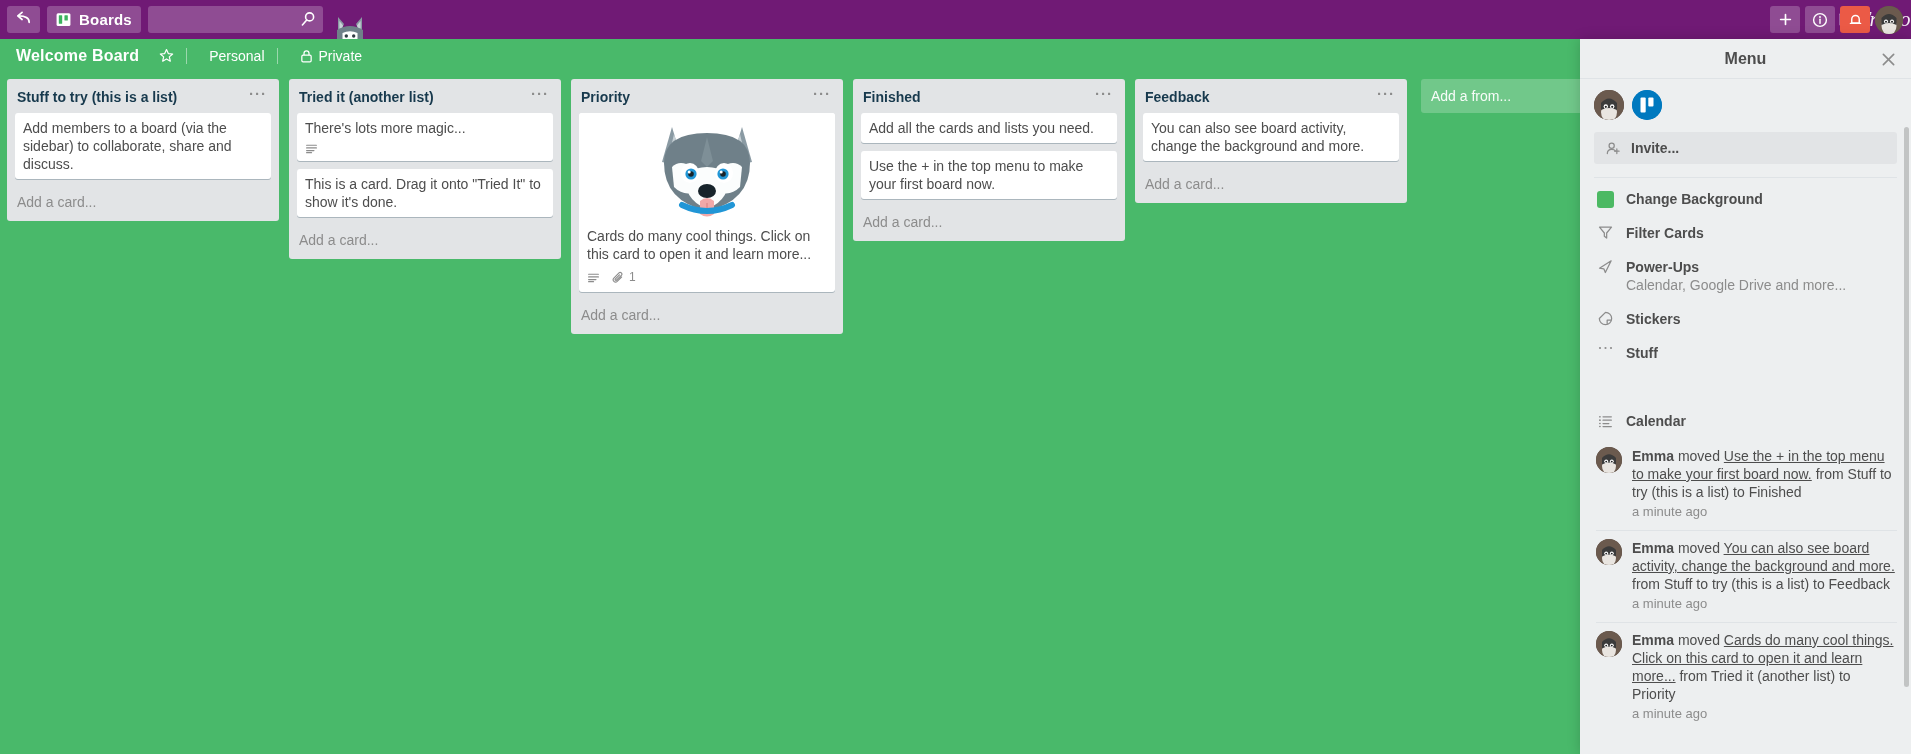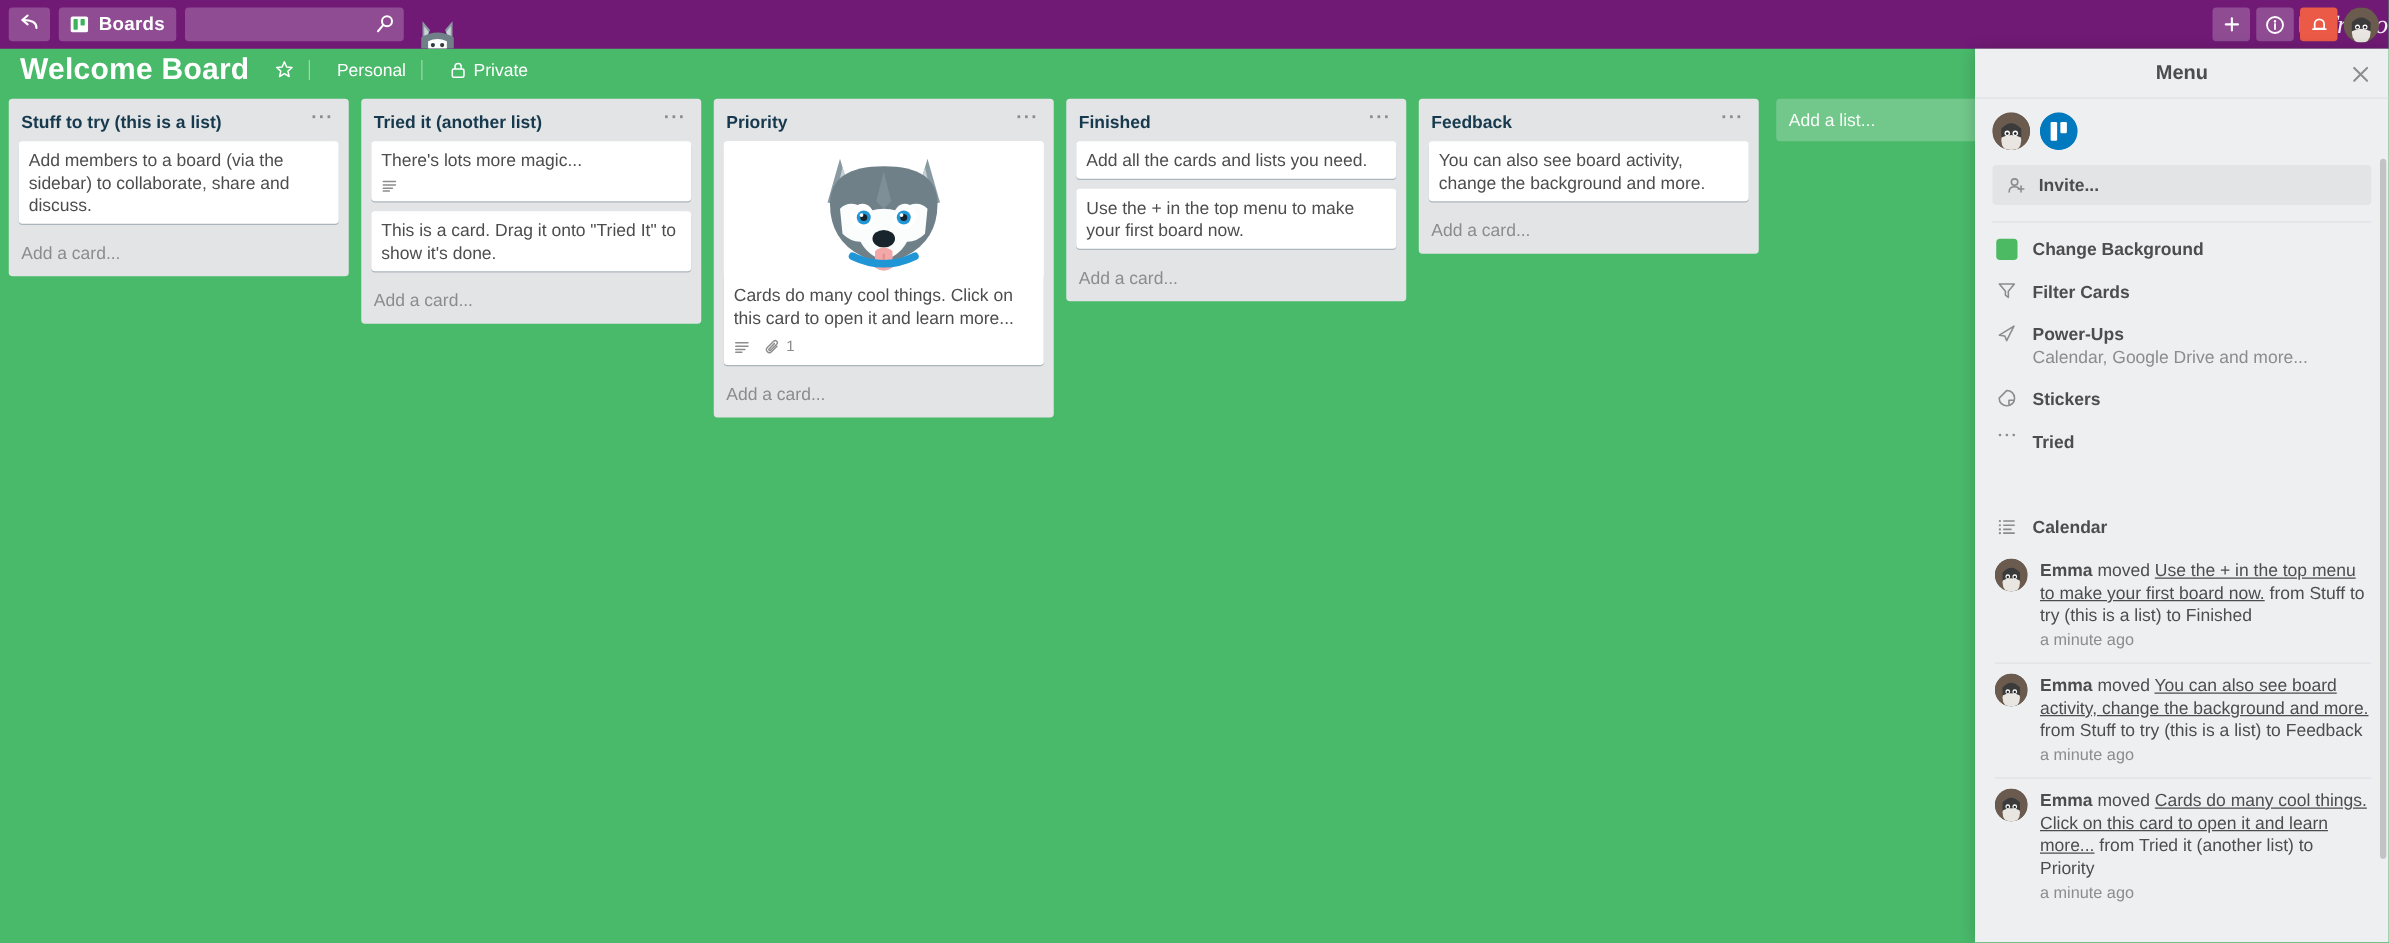--- a/index.html
+++ b/index.html
@@ -94,21 +94,21 @@
   
   .board-header {
     position: absolute; top: 39px; left: 0;
     width: 1911px; height: 33px;
     display: flex; align-items: center;
     padding: 0 12px;
     color: #fff;
     z-index: 30;
   }
   .board-title {
-    font-size: 24px; font-weight: bold;
+    font-size: 16px; font-weight: bold;
     letter-spacing: .2px;
     cursor: pointer;
     padding: 2px 4px;
     border-radius: 3px;
   }
   .bh-item {
     display: flex; align-items: center;
     margin-left: 10px;
     font-size: 14px;
     padding: 3px 6px;
@@ -539,21 +539,21 @@
       <span class="list-menu">···</span>
     </div>
     <div class="cards">
       <div class="card">
         <div>You can also see board activity, change the background and more.</div>
       </div>
     </div>
     <div class="add-card">Add a card...</div>
   </div>
 
-  <div class="add-list">Add a list...</div>
+  <div class="add-list">Add a from...</div>
 </div>
 
 <div class="sidebar">
   <div class="sb-header">
     <span class="sb-title">Menu</span>
     <span class="sb-close">
       <svg width="15" height="15" viewBox="0 0 16 16" stroke="#8c8c8c" stroke-width="1.7" stroke-linecap="round">
         <line x1="2.5" y1="2.5" x2="13.5" y2="13.5"></line>
           <line x1="13.5" y1="2.5" x2="2.5" y2="13.5"></line>
       </svg>
@@ -632,21 +632,21 @@
     </div>
 
     <div class="sb-item">
       <span class="sb-item-ico">
         <svg width="15" height="6" viewBox="0 0 18 6" fill="#8c8c8c">
           <circle cx="2.4" cy="3" r="1.3"></circle>
             <circle cx="9" cy="3" r="1.3"></circle>
             <circle cx="15.6" cy="3" r="1.3"></circle>
         </svg>
       </span>
-      <span class="sb-item-lbl">Tried</span>
+      <span class="sb-item-lbl">Stuff</span>
     </div>
 
     <div class="sb-activity-hdr" style="margin-top:32px">
       <span class="sb-item-ico">
         <svg width="15" height="15" viewBox="0 0 18 18" stroke="#8c8c8c" stroke-width="1.5" stroke-linecap="round">
           <line x1="6" y1="3.4" x2="16" y2="3.4"></line>
             <line x1="6" y1="7.4" x2="16" y2="7.4"></line>
             <line x1="6" y1="11.4" x2="13" y2="11.4"></line>
             <line x1="6" y1="15" x2="16" y2="15"></line>
           <line x1="2.2" y1="3.4" x2="2.4" y2="3.4" stroke-width="2"></line>

